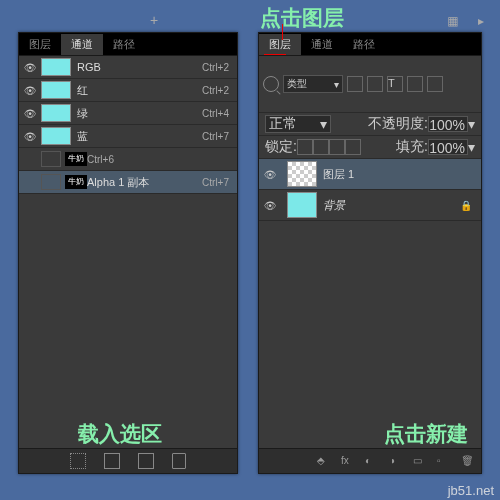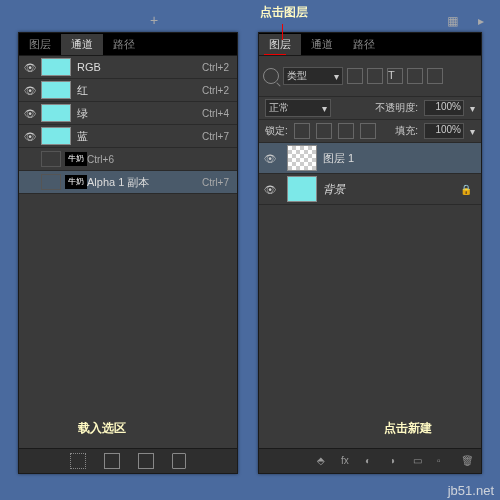--- a/index.html
+++ b/index.html
@@ -1,41 +1,41 @@
 <!DOCTYPE html>
 <html><head>
 <meta charset="utf-8">
 <style>
 html,body{margin:0;padding:0;width:500px;height:500px;background:#4a6a9e;font-family:"Microsoft YaHei",Arial,sans-serif;font-size:11px;color:#ccc;overflow:hidden}
-.anno{position:absolute;color:#fef9c3;font-size:12px;font-weight:bold;z-index:10}
+.anno{position:absolute;color:#86efac;font-size:21px;font-weight:bold;z-index:10}
 .anno-line{position:absolute;background:#e00;z-index:9}
 .panel{position:absolute;background:#3a3a3a;border:1px solid #1a1a1a;box-shadow:0 0 3px rgba(0,0,0,.5)}
 .tabbar{height:22px;background:#000000;display:flex;align-items:flex-end;border-bottom:1px solid #1a1a1a}
 .tab{padding:3px 10px 3px;font-size:11px;color:#888}
 .tab.active{background:#3a3a3a;color:#ddd}
 .plus{position:absolute;left:150px;top:12px;color:#aaa;font-size:14px}
 .topicons{position:absolute;right:8px;top:14px;color:#aaa;font-size:12px;letter-spacing:8px}
 .row{height:22px;display:flex;align-items:center;border-bottom:1px solid #2a2a2a;background:#3a3a3a}
 .row.sel{background:#4a5a6a}
 .eye{width:22px;text-align:center;color:#ccc;font-size:10px}
 .sel-box{width:18px;height:14px;border:1px solid #555;margin-right:4px}
 .swatch{width:28px;height:16px;border:1px solid #888;margin-right:6px}
 .cname{flex:1;color:#ddd}
 .shortcut{color:#aaa;margin-right:8px;font-size:10px}
 .bw{width:22px;height:14px;background:#000;color:#fff;font-size:8px;text-align:center;line-height:14px;}
 .footer{position:absolute;bottom:0;left:0;right:0;height:24px;background:#2e2e2e;border-top:1px solid #1a1a1a;display:flex;align-items:center;justify-content:center;gap:18px}
 .ficon{width:14px;height:14px;border:1px dotted #888}
 .ficon.solid{border-style:solid}
 .trash{width:12px;height:14px;border:1px solid #888;border-radius:1px}
-.filter-row{height:24px;display:flex;align-items:center;padding:8px 4px;gap:4px;border-bottom:1px solid #2a2a2a}
+.filter-row{height:24px;display:flex;align-items:center;padding:16px 4px;gap:4px;border-bottom:1px solid #2a2a2a}
 .search{width:14px;height:14px;border:1px solid #888;border-radius:50%;position:relative}
 .search::after{content:"";position:absolute;width:5px;height:1px;background:#888;bottom:-2px;right:-3px;transform:rotate(45deg)}
 .type-sel{flex:0 0 52px;height:16px;background:#2a2a2a;border:1px solid #555;font-size:10px;padding:0 3px;display:flex;align-items:center;justify-content:space-between}
 .ticon{width:14px;height:14px;border:1px solid #666}
-.mode-row,.lock-row{height:22px;display:flex;align-items:center;padding:0 6px;gap:6px;font-size:10px;border-bottom:1px solid #2a2a2a}
+.mode-row,.lock-row{height:22px;display:flex;align-items:center;padding:0 6px;gap:0;font-size:14px;border-bottom:1px solid #2a2a2a}
 .mode-sel{width:58px;height:16px;background:#2a2a2a;border:1px solid #555;padding:0 3px;display:flex;align-items:center;justify-content:space-between}
 .opac-field{width:36px;height:14px;background:#2a2a2a;border:1px solid #555;text-align:right;padding-right:2px}
 .layer-row{height:30px;display:flex;align-items:center;border-bottom:1px solid #2a2a2a}
 .layer-row.sel{background:#4a5a6a}
 .thumb{width:28px;height:24px;border:1px solid #888;margin:0 6px;background:#fff}
 .checker{background:repeating-conic-gradient(#ccc 0 25%,#fff 0 50%) 0 0/8px 8px}
 .cyan{background:#7ce8e8}
 .lock{margin-left:auto;margin-right:8px;color:#aaa;font-size:10px}
 .lname{color:#ddd;font-size:11px}
 .lname.ital{font-style:italic}

